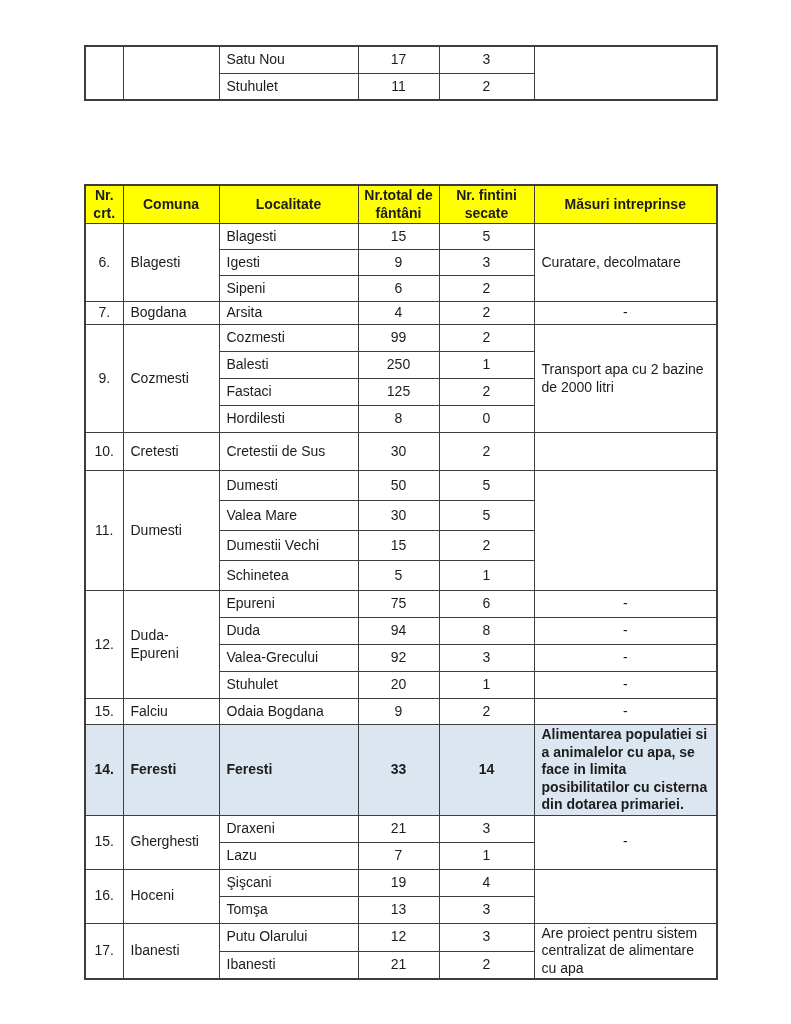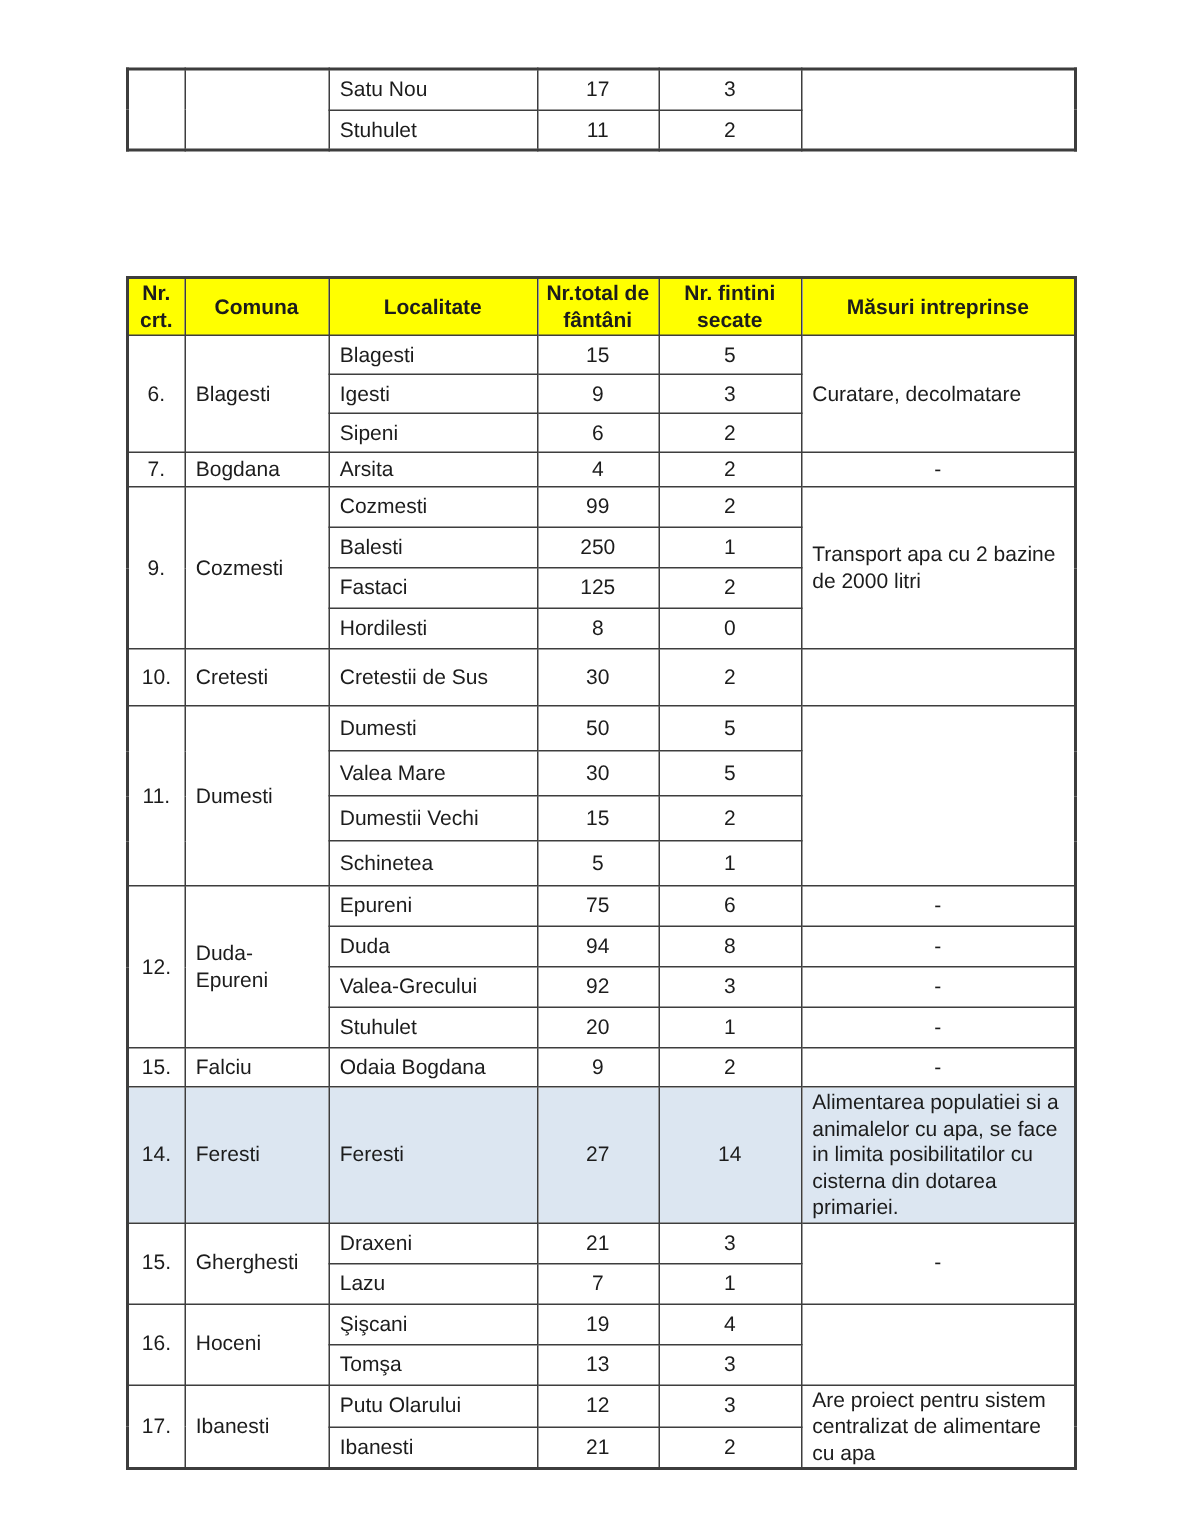--- a/index.html
+++ b/index.html
@@ -27,21 +27,21 @@
   .c-tot{width:81px;} .c-sec{width:95px;} .c-mas{width:183px;}
   .num{text-align:center;padding:1px 2px;}
   .nr{text-align:center;padding:1px 2px;}
   thead th{background:var(--header-bg);font-weight:bold;text-align:center;vertical-align:middle;}
   thead th.num{text-align:center;}
   .m-left{text-align:left;padding:1px 4px 1px 7px;}
   .m-center{text-align:center;}
   tr.r23{height:23px;} tr.r26{height:26px;} tr.r27{height:27px;}
   tr.r30{height:30px;} tr.r38{height:38px;padding-left:47px;} tr.r81{height:81px;}
   tr.rhead{height:38px;}
-  tr.hl td{background:var(--highlight-bg);}
+  tr.hl td{background:var(--highlight-bg);font-weight:bold;}
 </style>
 </head>
 <body>
 
 <div class="page">
 
   <table class="frag">
     <colgroup>
       <col class="c-nr">
         <col class="c-com">
@@ -206,21 +206,21 @@
         <td>Odaia Bogdana</td>
         <td class="num">9</td>
         <td class="num">2</td>
         <td class="m-center">-</td>
       </tr>
 
       <tr class="r81 hl">
         <td class="nr">14.</td>
         <td>Feresti</td>
         <td>Feresti</td>
-        <td class="num">27</td>
+        <td class="num">33</td>
         <td class="num">14</td>
         <td class="m-left">Alimentarea populatiei si a animalelor cu apa, se face in limita posibilitatilor cu cisterna din dotarea primariei.</td>
       </tr>
 
       <tr class="r27">
         <td class="nr" rowspan="2">15.</td>
         <td rowspan="2">Gherghesti</td>
         <td>Draxeni</td>
         <td class="num">21</td>
         <td class="num">3</td>

